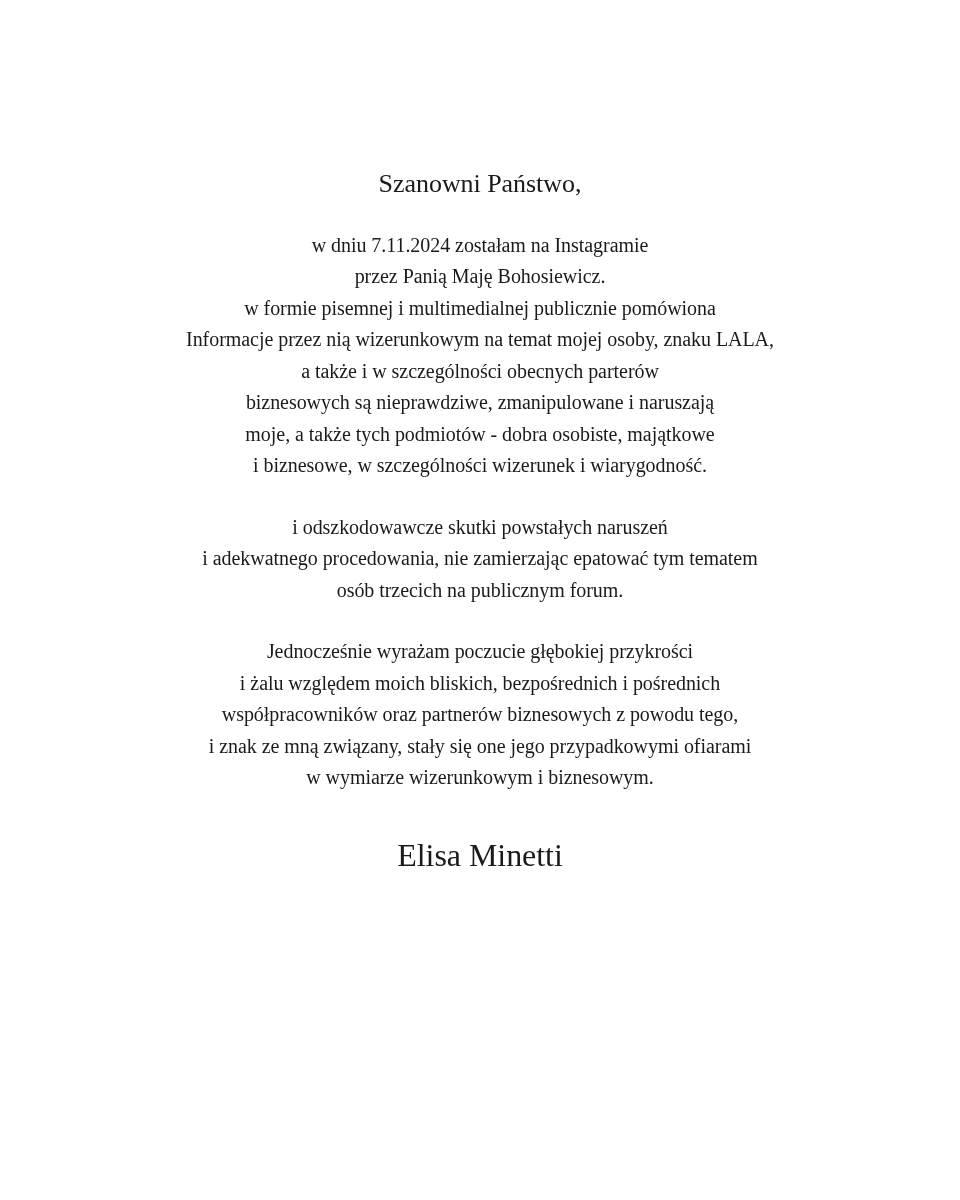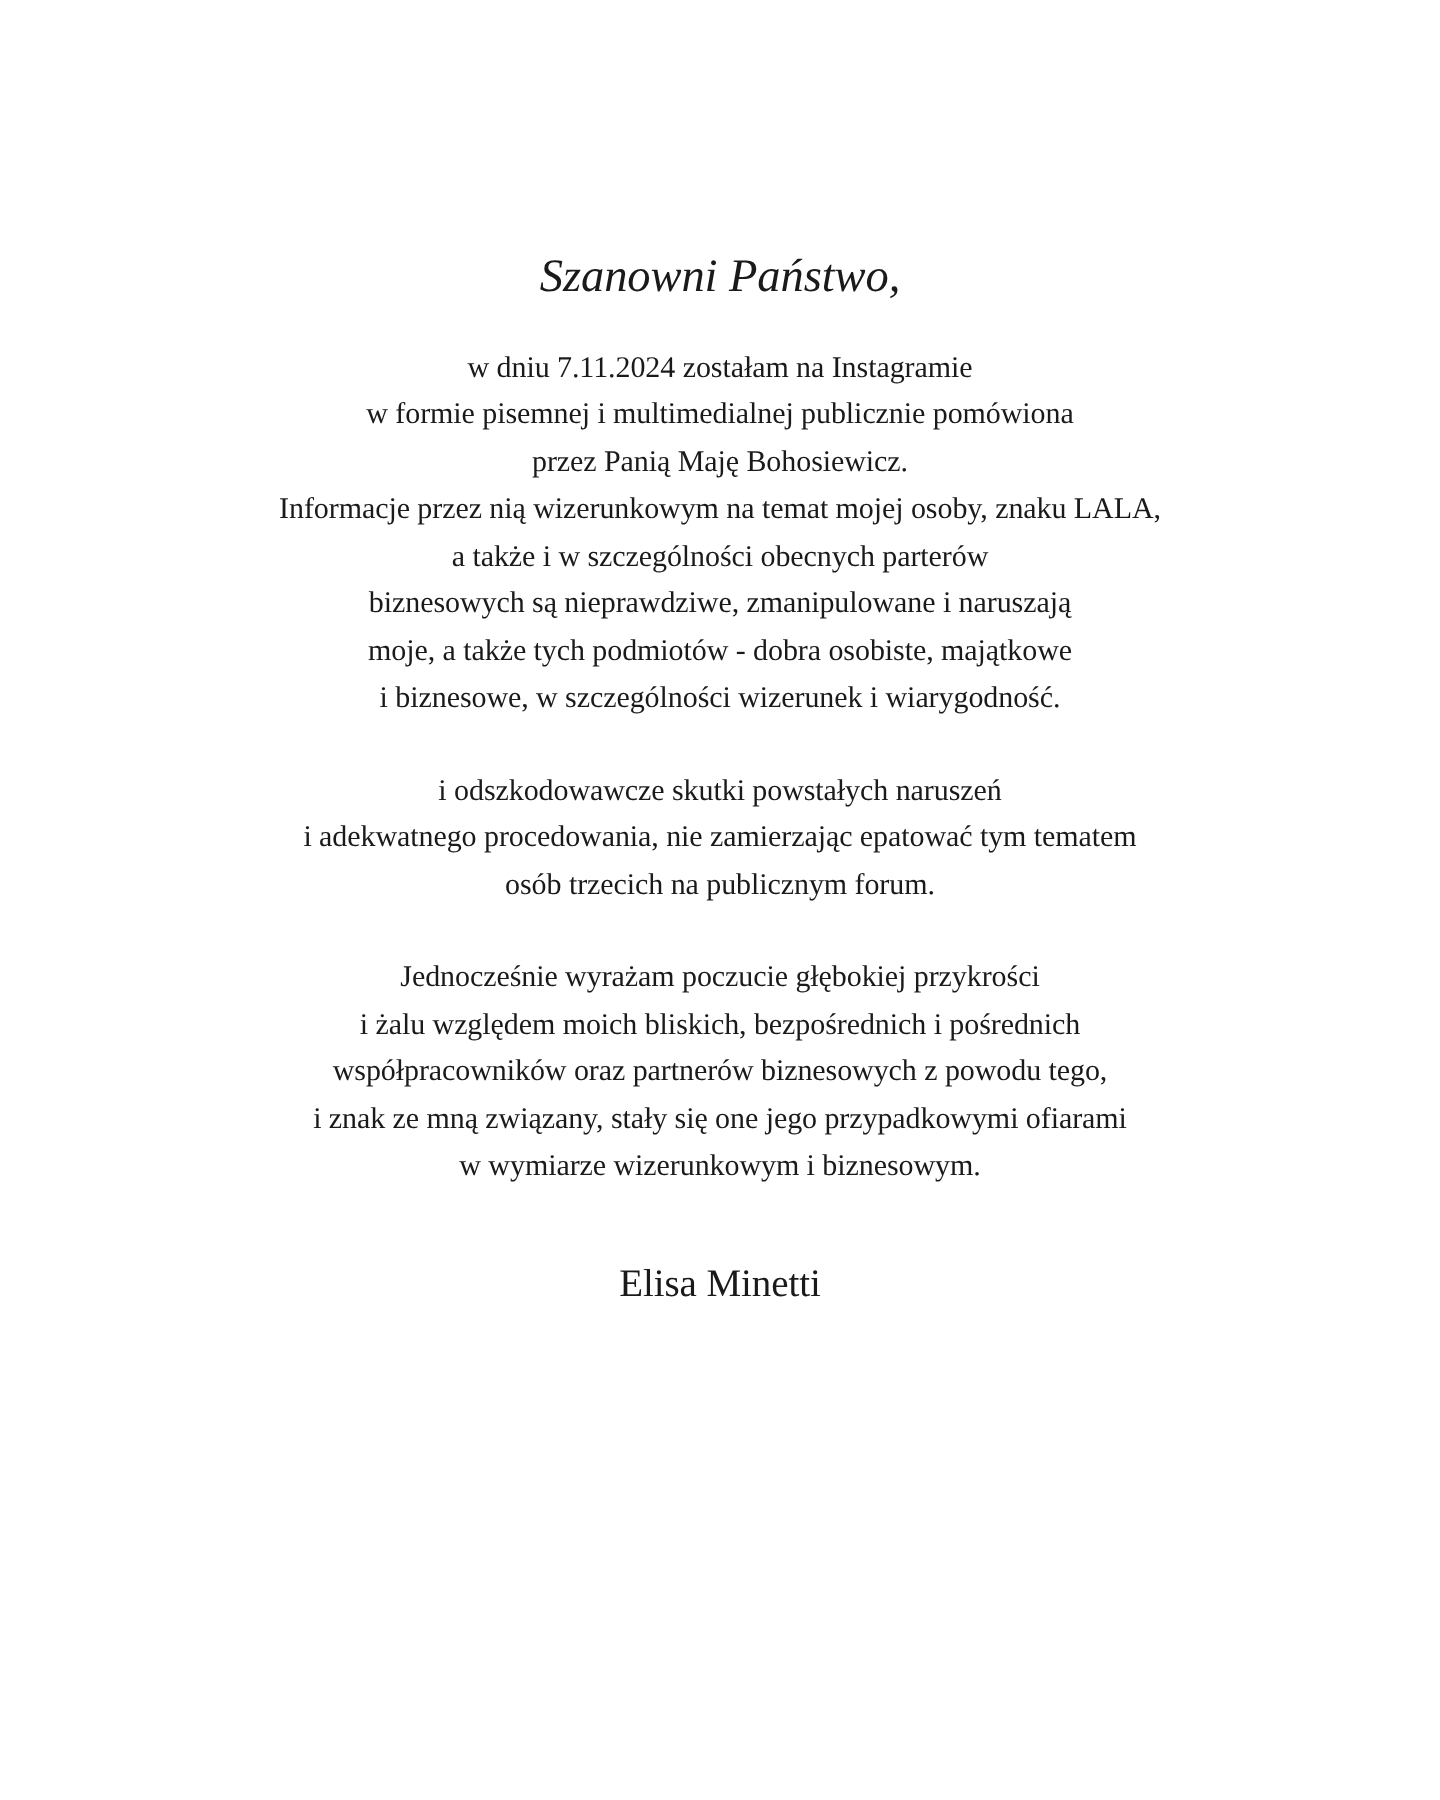--- a/index.html
+++ b/index.html
@@ -48,23 +48,22 @@
     display: block;
     font-size: 20px;
     line-height: 31.5px;
     letter-spacing: -0.05px;
     white-space: nowrap;
     color: #1a1a1a;
   }
 
   
   .para-greeting .tline {
-    font-size: 31px;
+    font-size: 26px;
     line-height: 31.5px;
-    font-style: italic;
   }
 
   .para-greeting {
     margin-bottom: 0;
   }
 
   .para-intro {
     margin-top: 45px;
   }
 
@@ -77,39 +76,39 @@
   }
 
   .signature {
     margin: 0;
     padding: 0;
     margin-top: 46px;
     text-align: center;
   }
 
   .signature .tline {
-    font-size: 26px;
+    font-size: 32px;
     line-height: 31.5px;
   }
 </style>
 </head>
 <body>
 
 <div class="statement-page">
 
   <div class="statement-body">
 
     <p class="para para-greeting">
       <span class="tline">Szanowni Państwo,</span>
     </p>
 
     <p class="para para-intro">
       <span class="tline">w dniu 7.11.2024 zostałam na Instagramie</span>
+      <span class="tline">przez Panią Maję Bohosiewicz.</span>
       <span class="tline">w formie pisemnej i multimedialnej publicznie pomówiona</span>
-      <span class="tline">przez Panią Maję Bohosiewicz.</span>
       <span class="tline">Informacje przez nią wizerunkowym na temat mojej osoby, znaku LALA,</span>
       <span class="tline">a także i w szczególności obecnych parterów</span>
       <span class="tline">biznesowych są nieprawdziwe, zmanipulowane i naruszają</span>
       <span class="tline">moje, a także tych podmiotów - dobra osobiste, majątkowe</span>
       <span class="tline">i biznesowe, w szczególności wizerunek i wiarygodność.</span>
     </p>
 
     <p class="para para-consequences">
       <span class="tline">i odszkodowawcze skutki powstałych naruszeń</span>
       <span class="tline">i adekwatnego procedowania, nie zamierzając epatować tym tematem</span>

